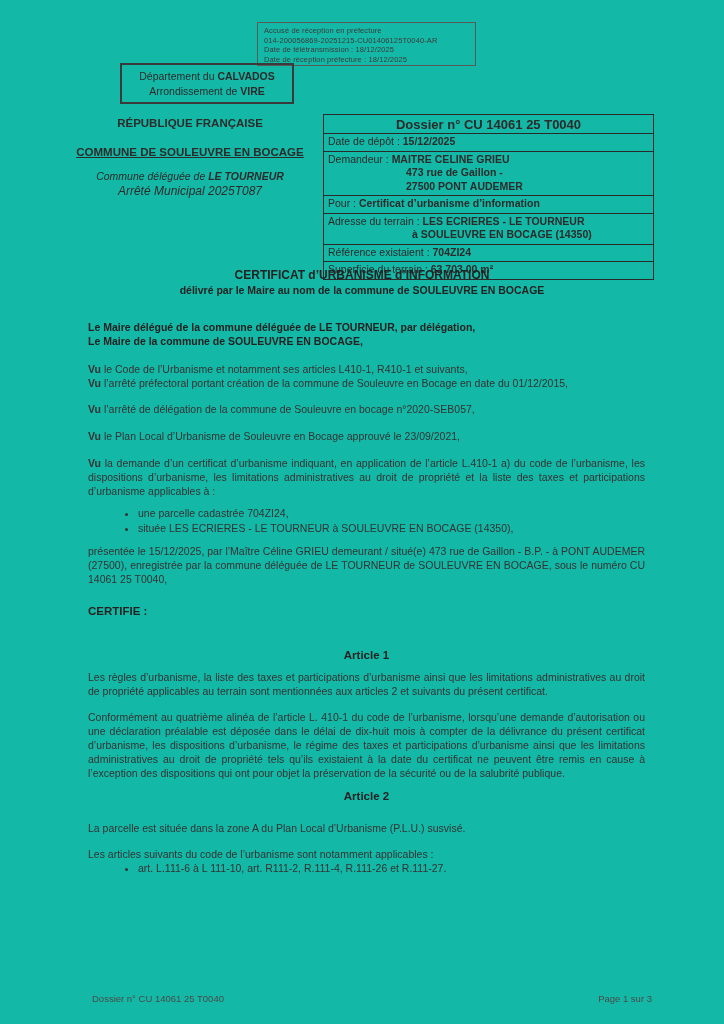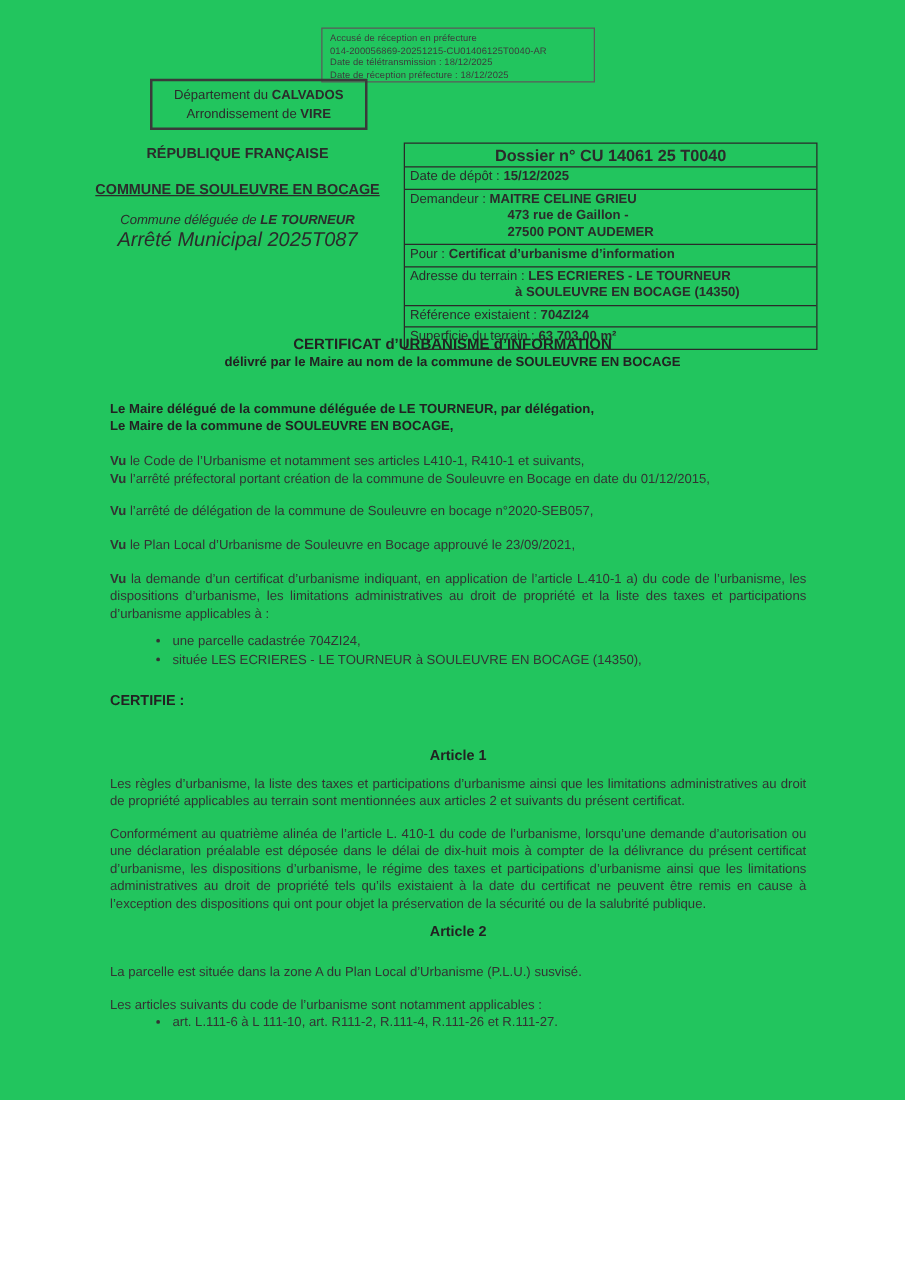--- a/index.html
+++ b/index.html
@@ -1,17 +1,17 @@
 <!DOCTYPE html>
 <html><head>
 <meta charset="utf-8">
 <style>
   html,body { margin:0; padding:0; background:#ffffff; }
   .page {
-    position:relative; width:724px; height:880px; background:#22c55e;
+    position:relative; width:724px; height:1024px; background:#14b8a6;
     font-family:"Liberation Sans", sans-serif; color:#2f2f2f; overflow:hidden;
   }
   .b { font-weight:bold; }
 
   
   .stamp-box {
     position:absolute; left:257px; top:22px; width:219px; height:44px;
     border:1px solid #5a5a5a; padding:3px 6px; box-sizing:border-box;
     font-size:7.5px; line-height:9.6px; color:#3c3c3c; letter-spacing:0.1px;
   }
@@ -21,21 +21,21 @@
     position:absolute; left:120px; top:63px; width:174px; height:41px;
     border:2px solid #3a3a3a; box-sizing:border-box; text-align:center;
     font-size:10.5px; line-height:15px; padding-top:4px; color:#2b2b2b;
   }
 
   
   .left-header { position:absolute; left:62px; top:117px; width:256px; text-align:center; color:#2b2b2b; }
   .lh-republic { font-weight:bold; font-size:11.5px; }
   .lh-commune  { font-weight:bold; font-size:11.5px; text-decoration:underline; margin-top:17px; }
   .lh-delegated { font-style:italic; font-size:10.5px; margin-top:12px; }
-  .lh-arrete    { font-style:italic; font-size:16px; margin-top:2px; }
+  .lh-arrete    { font-style:italic; font-size:12px; margin-top:2px; }
 
   
   .dossier-table {
     position:absolute; left:323px; top:114px; width:331px;
     border:1.5px solid #2a2a2a; box-sizing:border-box; font-size:10.5px; color:#2b2b2b;
   }
   .dt-header {
     text-align:center; font-weight:bold; font-size:13px; padding:2px 2px 1px;
   }
   .dt-row { border-top:1.2px solid #2a2a2a; padding:1px 4px 2px; line-height:13.5px; }
@@ -147,20 +147,21 @@
 
     <p class="p-vu4">
       <span class="b">Vu</span><span> la demande d’un certificat d’urbanisme indiquant, en application de l’article L.410-1 a) du code de l’urbanisme, les dispositions d’urbanisme, les limitations administratives au droit de propriété et la liste des taxes et participations d’urbanisme applicables à :</span>
     </p>
 
     <ul class="dash">
       <li>une parcelle cadastrée 704ZI24,</li>
       <li>située  LES ECRIERES  - LE TOURNEUR à SOULEUVRE EN BOCAGE (14350),</li>
     </ul>
 
+    <p class="p-presentee">présentée le 15/12/2025, par l’Maître Céline GRIEU   demeurant / situé(e) 473 rue de Gaillon - B.P.  -  à PONT AUDEMER (27500), enregistrée par la commune déléguée de LE TOURNEUR de SOULEUVRE EN BOCAGE, sous le numéro CU 14061 25 T0040,</p>
 
     <p class="h-certifie">CERTIFIE :</p>
 
     <p class="h-article h-article1">Article 1</p>
     <p class="p-a1p1">Les règles d’urbanisme, la liste des taxes et participations d’urbanisme ainsi que les limitations administratives au droit de propriété applicables au terrain sont mentionnées aux articles 2 et suivants du présent certificat.</p>
     <p class="p-a1p2">Conformément au quatrième alinéa de l’article L. 410-1 du code de l’urbanisme, lorsqu’une demande d’autorisation ou une déclaration préalable est déposée dans le délai de dix-huit mois à compter de la délivrance du présent certificat d’urbanisme, les dispositions d’urbanisme, le régime des taxes et participations d’urbanisme ainsi que les limitations administratives au droit de propriété tels qu’ils existaient à la date du certificat ne peuvent être remis en cause à l’exception des dispositions qui ont pour objet la préservation de la sécurité ou de la salubrité publique.</p>
 
     <p class="h-article h-article2" style="margin-top:16px;">Article 2</p>
     <p class="p-a2p1">La parcelle est située dans la zone A du Plan Local d’Urbanisme (P.L.U.) susvisé.</p>
     <p class="p-a2p2">Les articles suivants du code de l’urbanisme sont notamment applicables :</p>

